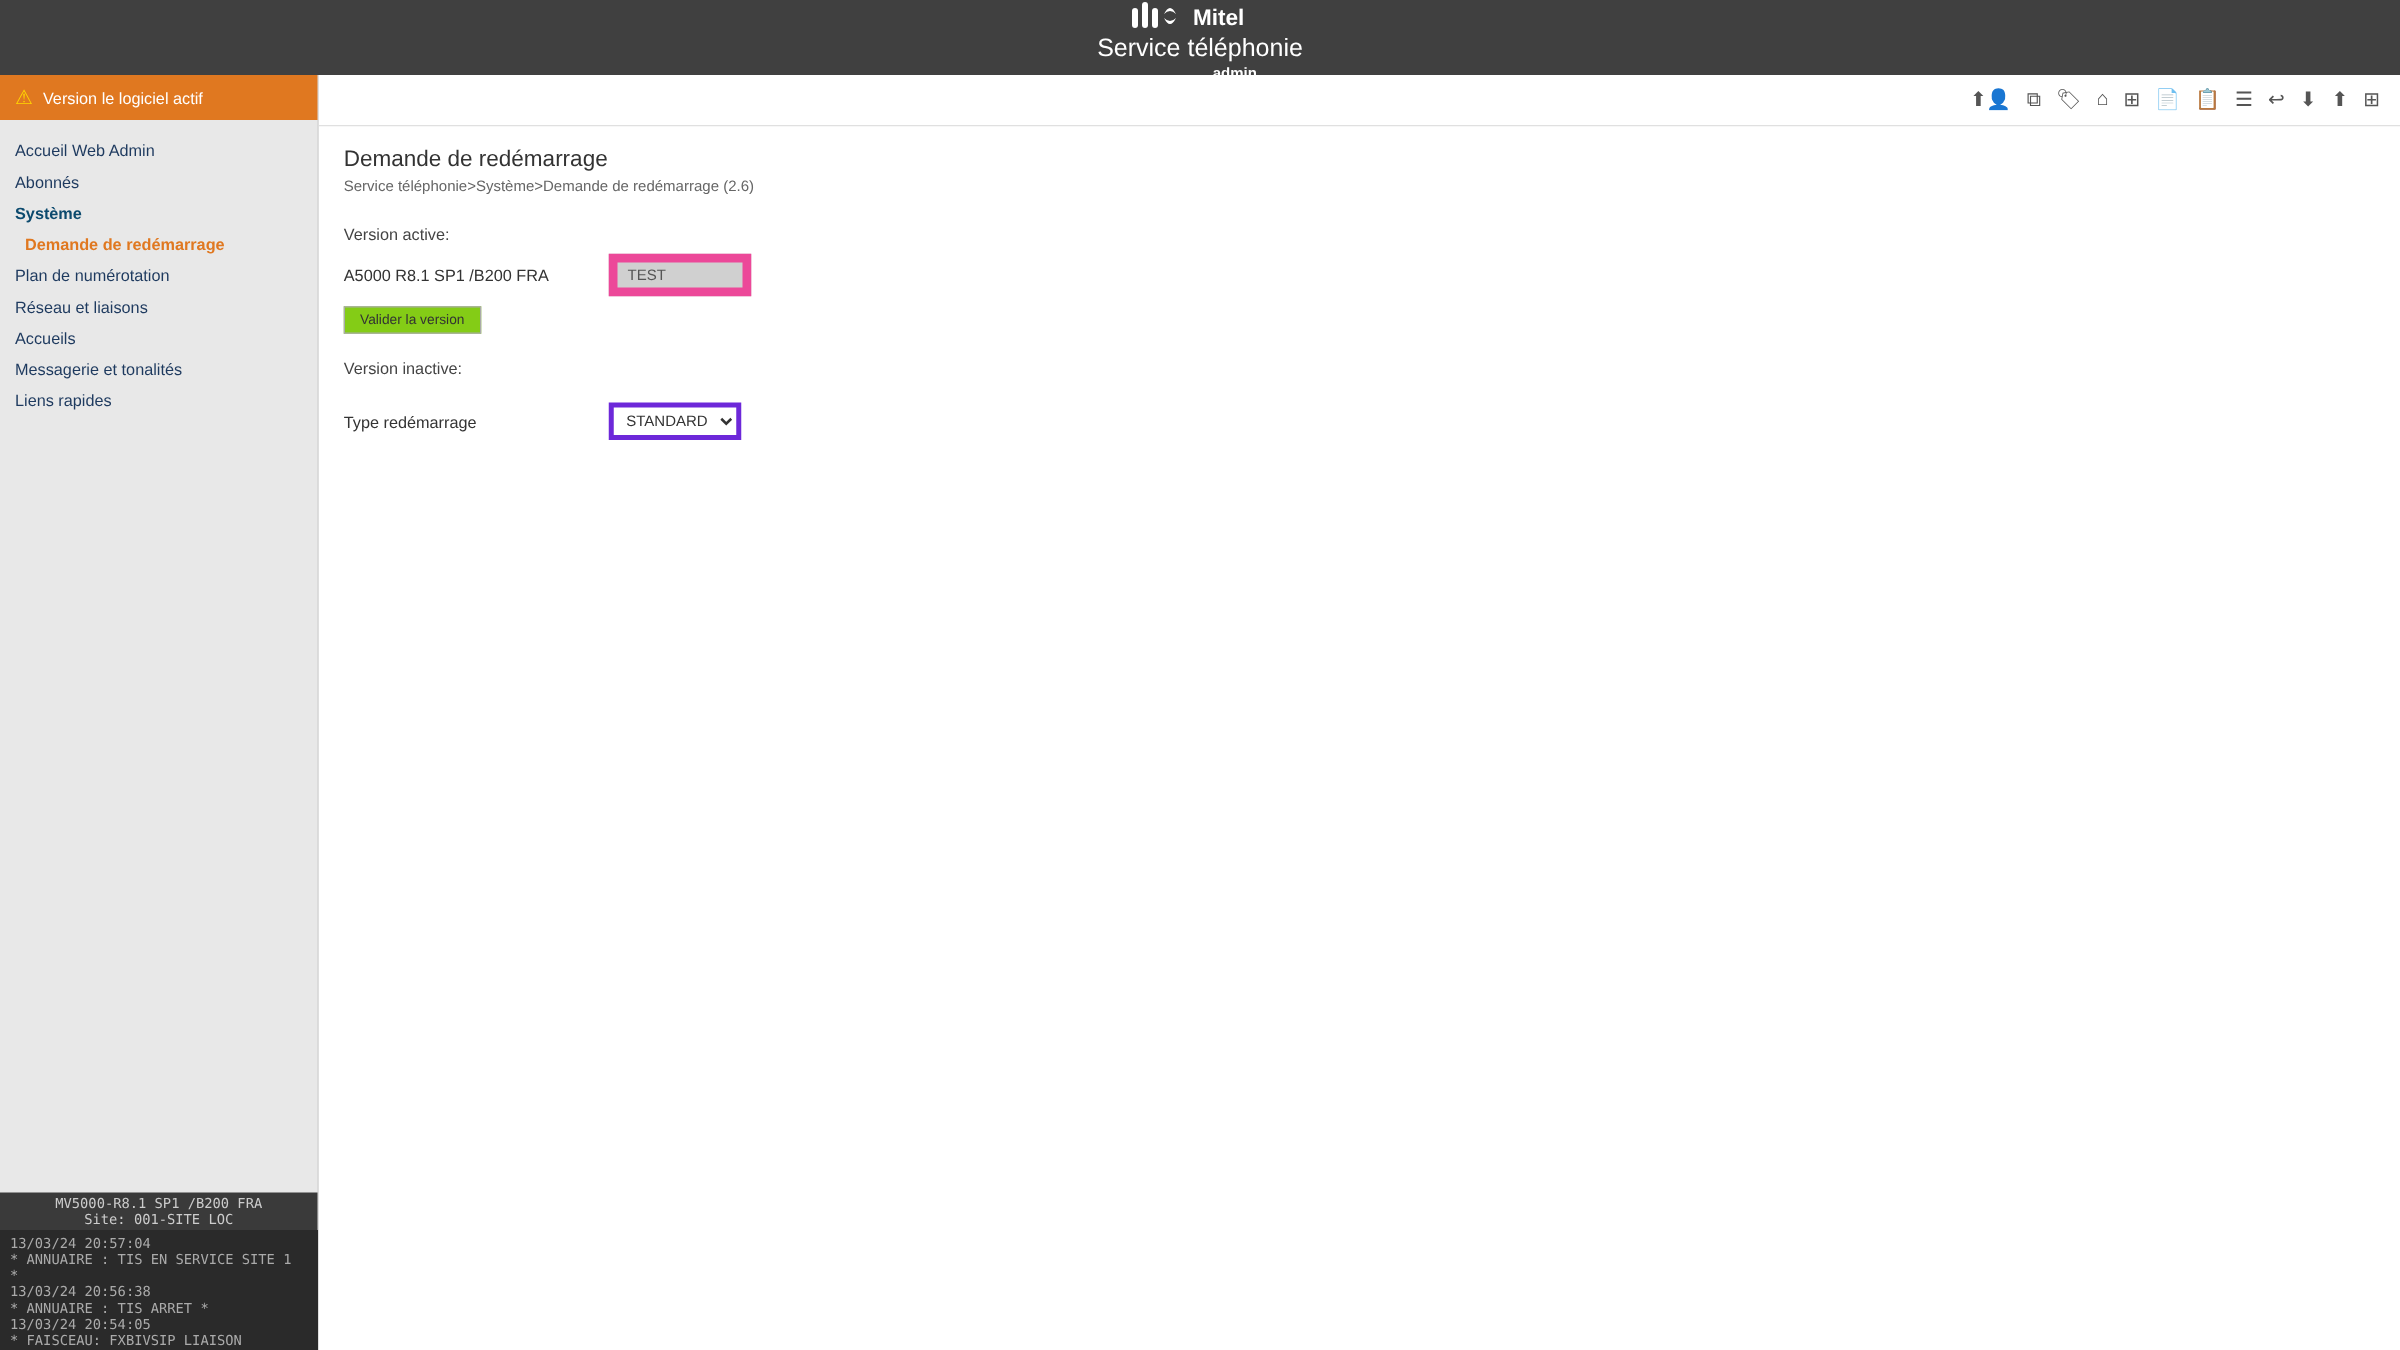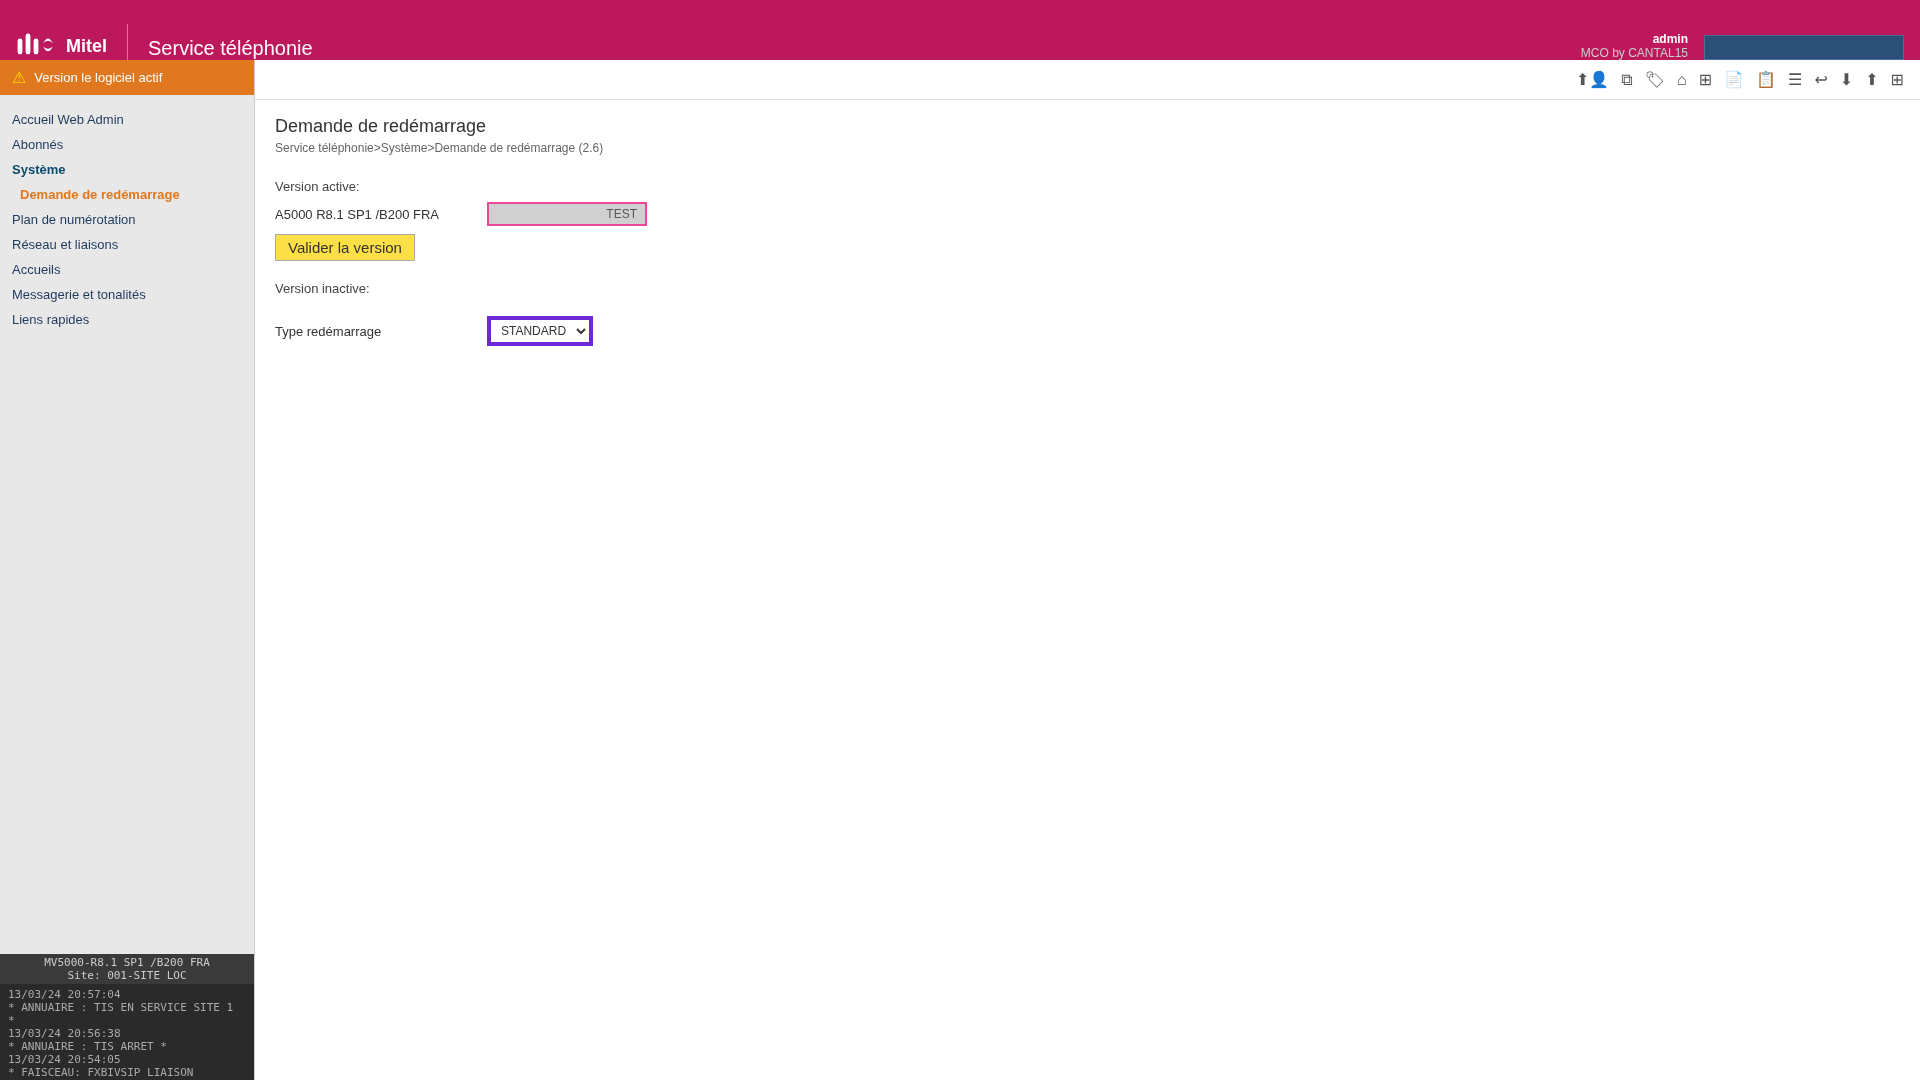--- a/index.html
+++ b/index.html
@@ -1,25 +1,26 @@
 <!DOCTYPE html>
 <html><head>
   <meta charset="utf-8">
   <style>
     * { margin: 0; padding: 0; box-sizing: border-box; }
     body { font-family: Arial, sans-serif; font-size: 13px; background: #f0f0f0; width: 1920px; min-height: 1080px; overflow-x: hidden; }
 
     
     .header {
-      background: #be185d;
+      background: #404040;
       height: 60px;
       display: flex;
-      align-items: flex-end;
+      align-items: center;
       padding: 0 16px;
       color: white;
+      flex-direction: column;
     }
     .header-logo {
       display: flex;
       align-items: center;
       gap: 10px;
       color: white;
       font-size: 18px;
       font-weight: bold;
       margin-right: 20px;
     }
@@ -174,32 +175,31 @@
       gap: 12px;
       margin-bottom: 8px;
     }
     .version-text {
       font-size: 13px;
       color: #333;
       min-width: 200px;
     }
     .version-input {
       background: #d0d0d0;
-      border: 2px solid #ec4899;
+      border: 7px solid #ec4899;
       padding: 3px 8px;
       font-size: 12px;
       color: #555;
-      width: 160px;
-      text-align: right;
+      width: 114px;
     }
     .valider-btn {
-      background: #fde047;
+      background: #84cc16;
       border: 1px solid #aaa;
       padding: 4px 12px;
-      font-size: 15px;
+      font-size: 11px;
       cursor: pointer;
       color: #333;
     }
 
     .type-select {
       background: white;
       border: 4px solid #6d28d9;
       padding: 3px 6px;
       font-size: 12px;
       color: #333;

